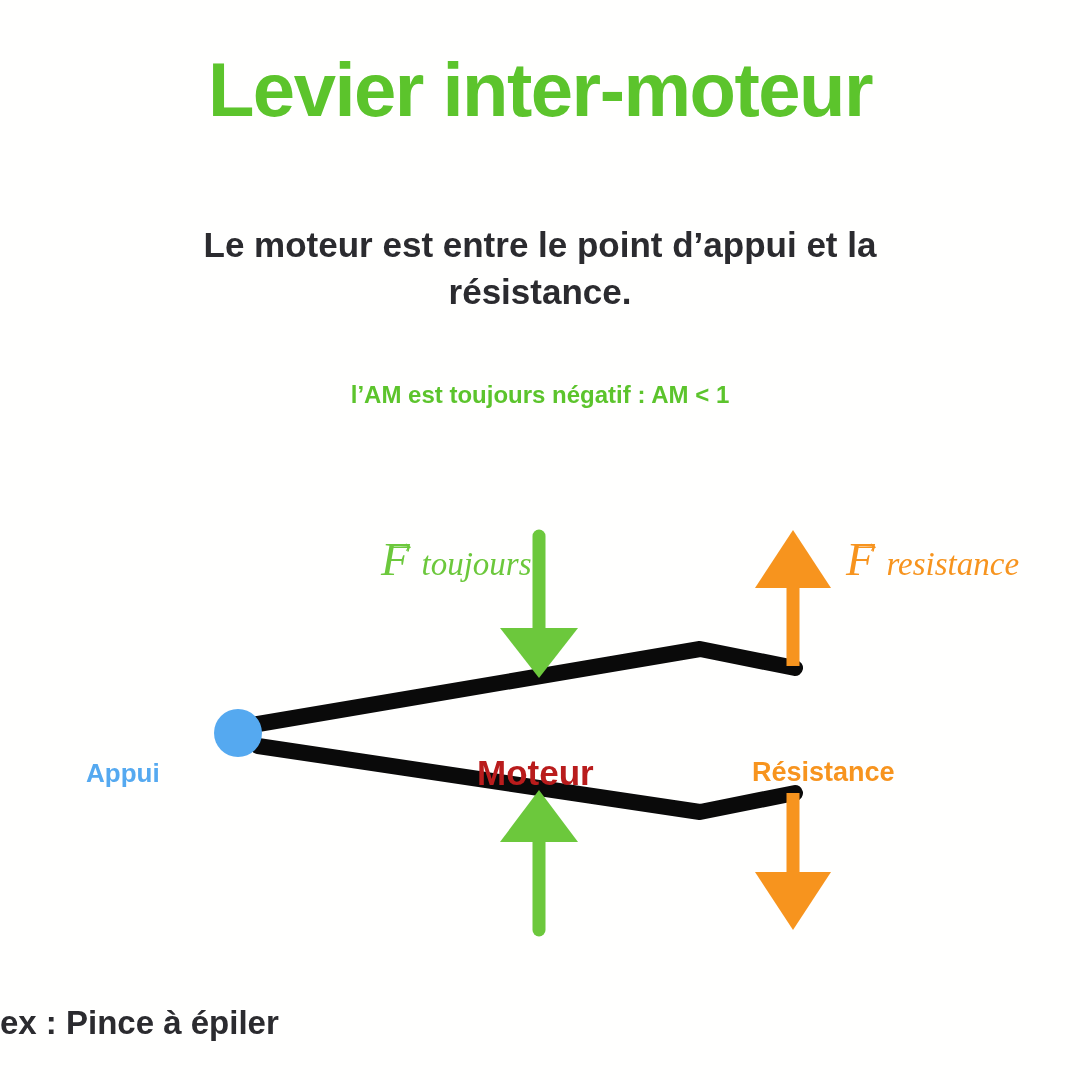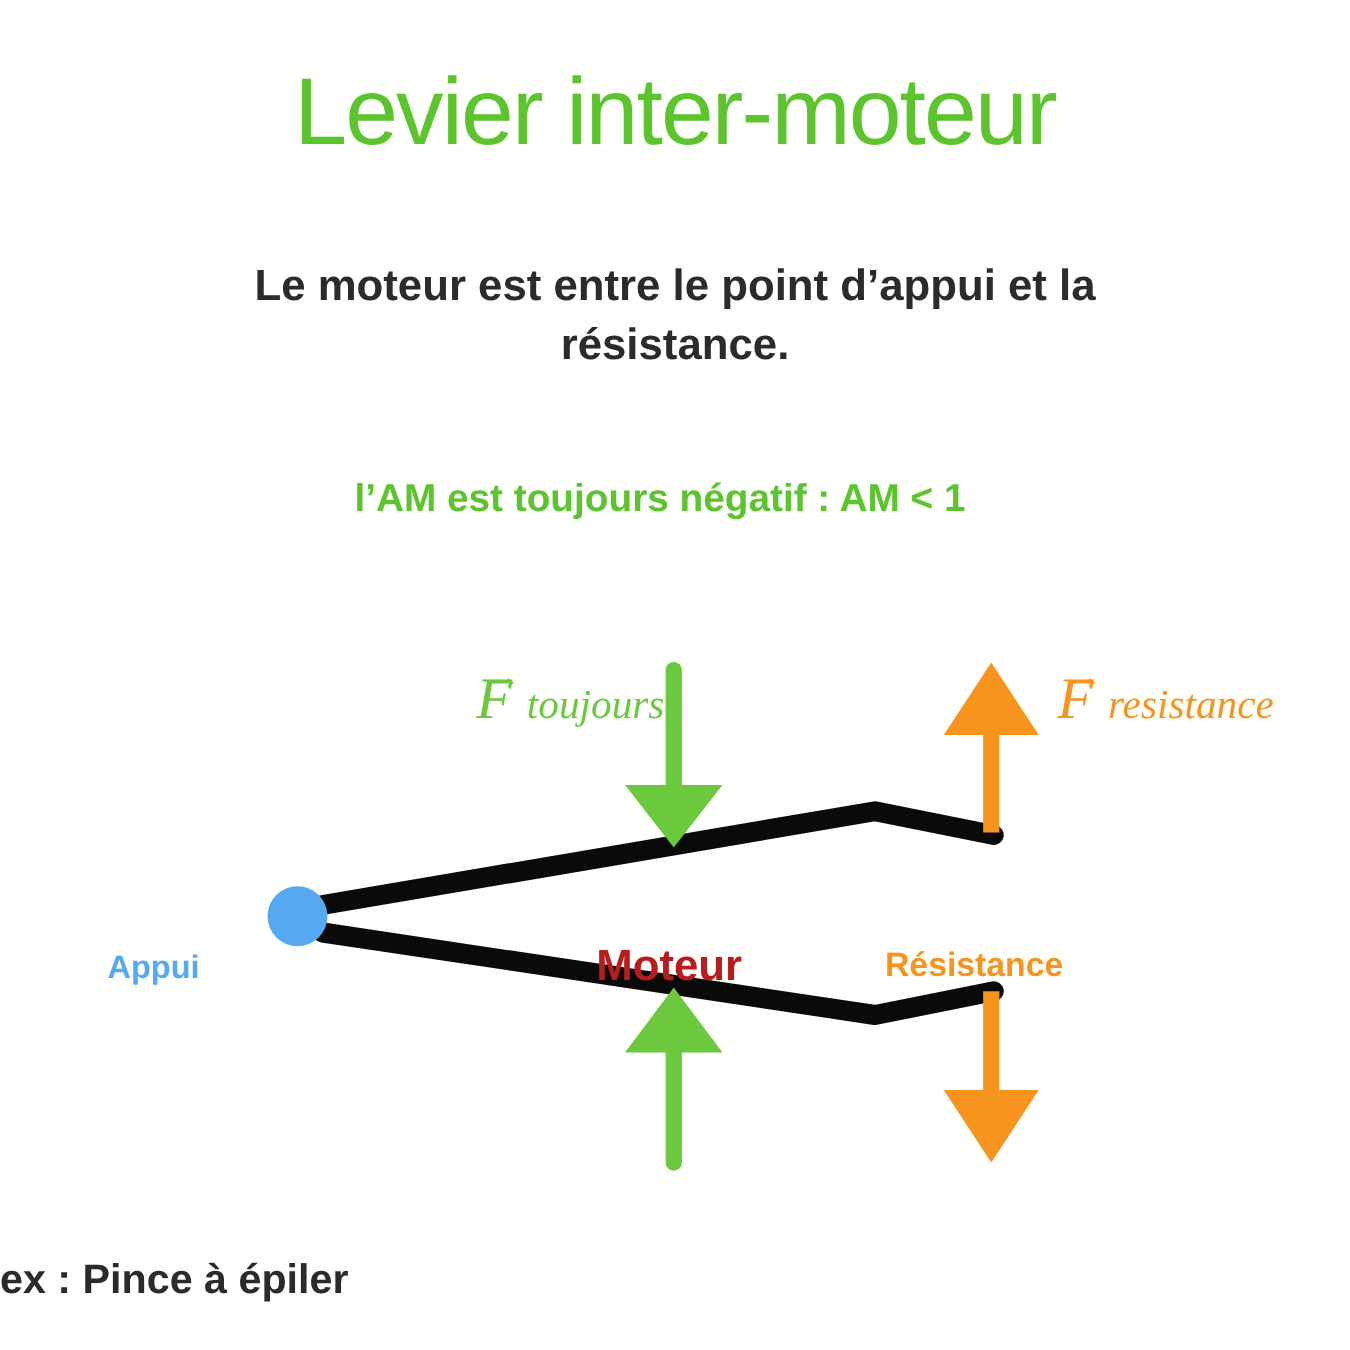--- a/index.html
+++ b/index.html
@@ -18,49 +18,49 @@
   }
 
   
   .title {
     position: absolute;
     top: 48px;
     left: 0;
     width: 1080px;
     text-align: center;
     font-family: "Liberation Sans", sans-serif;
-    font-weight: 400;
+    font-weight: 700;
     font-size: 76px;
     letter-spacing: -1.5px;
     color: #5CC42C;
     line-height: 1.1;
   }
 
   .subtitle {
     position: absolute;
-    top: 205px;
+    top: 221px;
     left: 110px;
     width: 860px;
     text-align: center;
     font-family: "Liberation Sans", sans-serif;
     font-weight: 700;
     font-size: 35px;
     line-height: 1.35;
     color: #2b2b2f;
   }
 
   .am-note {
     position: absolute;
     top: 381px;
-    left: 78px;
+    left: 90px;
     width: 900px;
     text-align: center;
     font-family: "Liberation Sans", sans-serif;
     font-weight: 700;
-    font-size: 31px;
+    font-size: 24px;
     color: #5CC42C;
   }
 
   .example {
     position: absolute;
     top: 1004px;
     left: 0;
     width: 1080px;
     text-align: left;
     font-family: "Liberation Sans", sans-serif;
@@ -81,21 +81,21 @@
   .pt-label {
     position: absolute;
     font-family: "Liberation Sans", sans-serif;
     font-weight: 700;
     font-size: 26px;
     white-space: nowrap;
     margin-top: 40px;
   }
   .pt-appui      { left: 86px;  top: 718px; color: #55A9F0; }
   .pt-moteur     { left: 477px; top: 713px; color: #b91c1c; font-size: 35px; }
-  .pt-resistance { left: 708px; top: 717px; color: #F7941E; font-size: 27px; }
+  .pt-resistance { left: 752px; top: 717px; color: #F7941E; font-size: 27px; }
 
   .force-label {
     position: absolute;
     font-family: "Liberation Serif", serif;
     font-style: italic;
     white-space: nowrap;
   }
   .force-label .big {
     font-size: 47px;
     position: relative;

